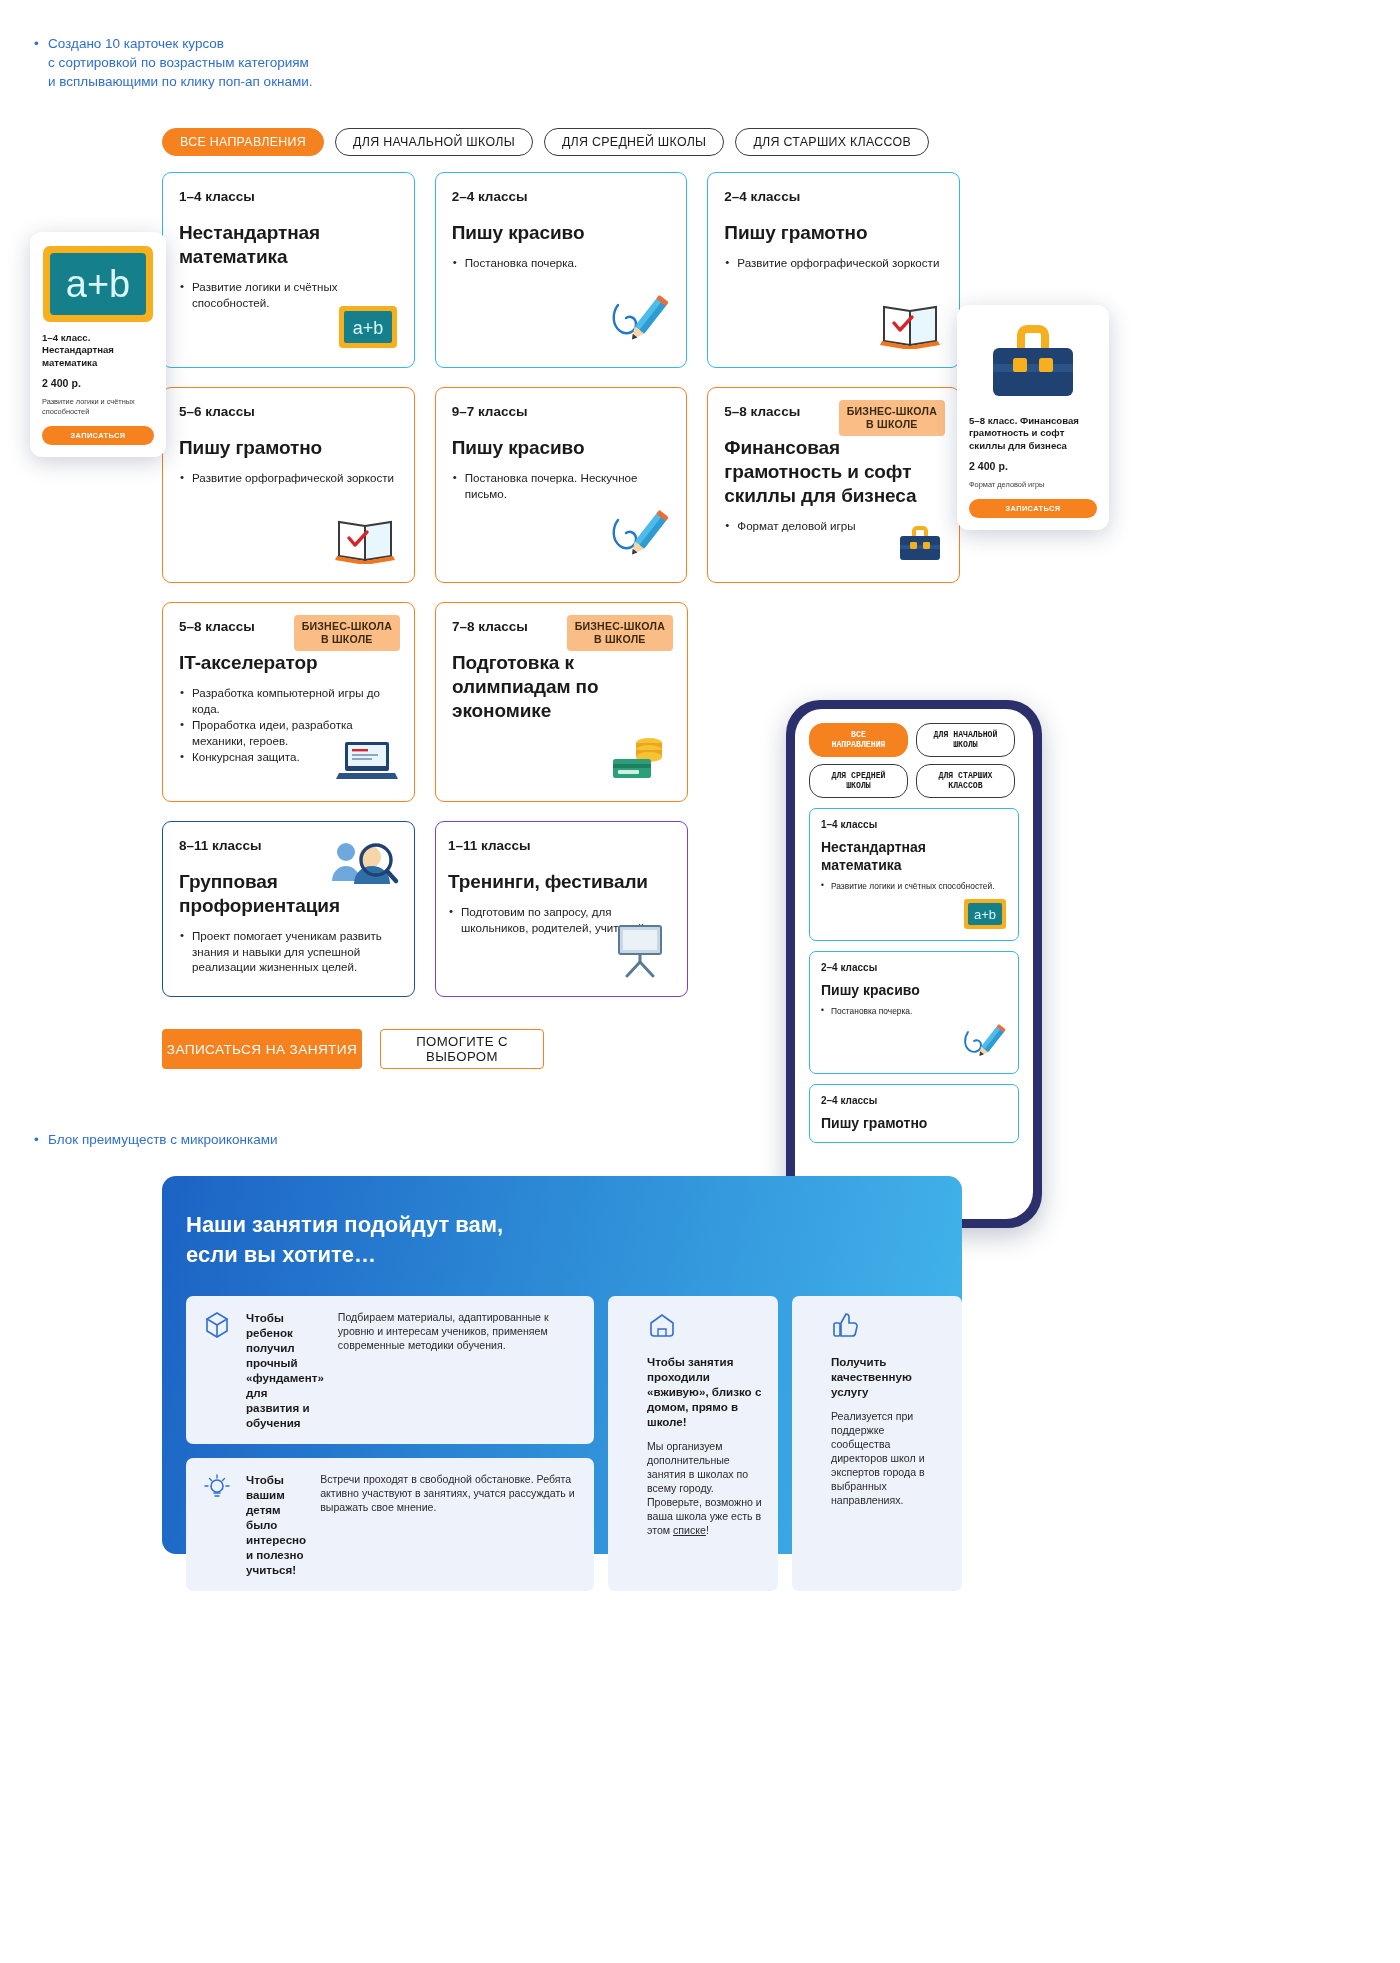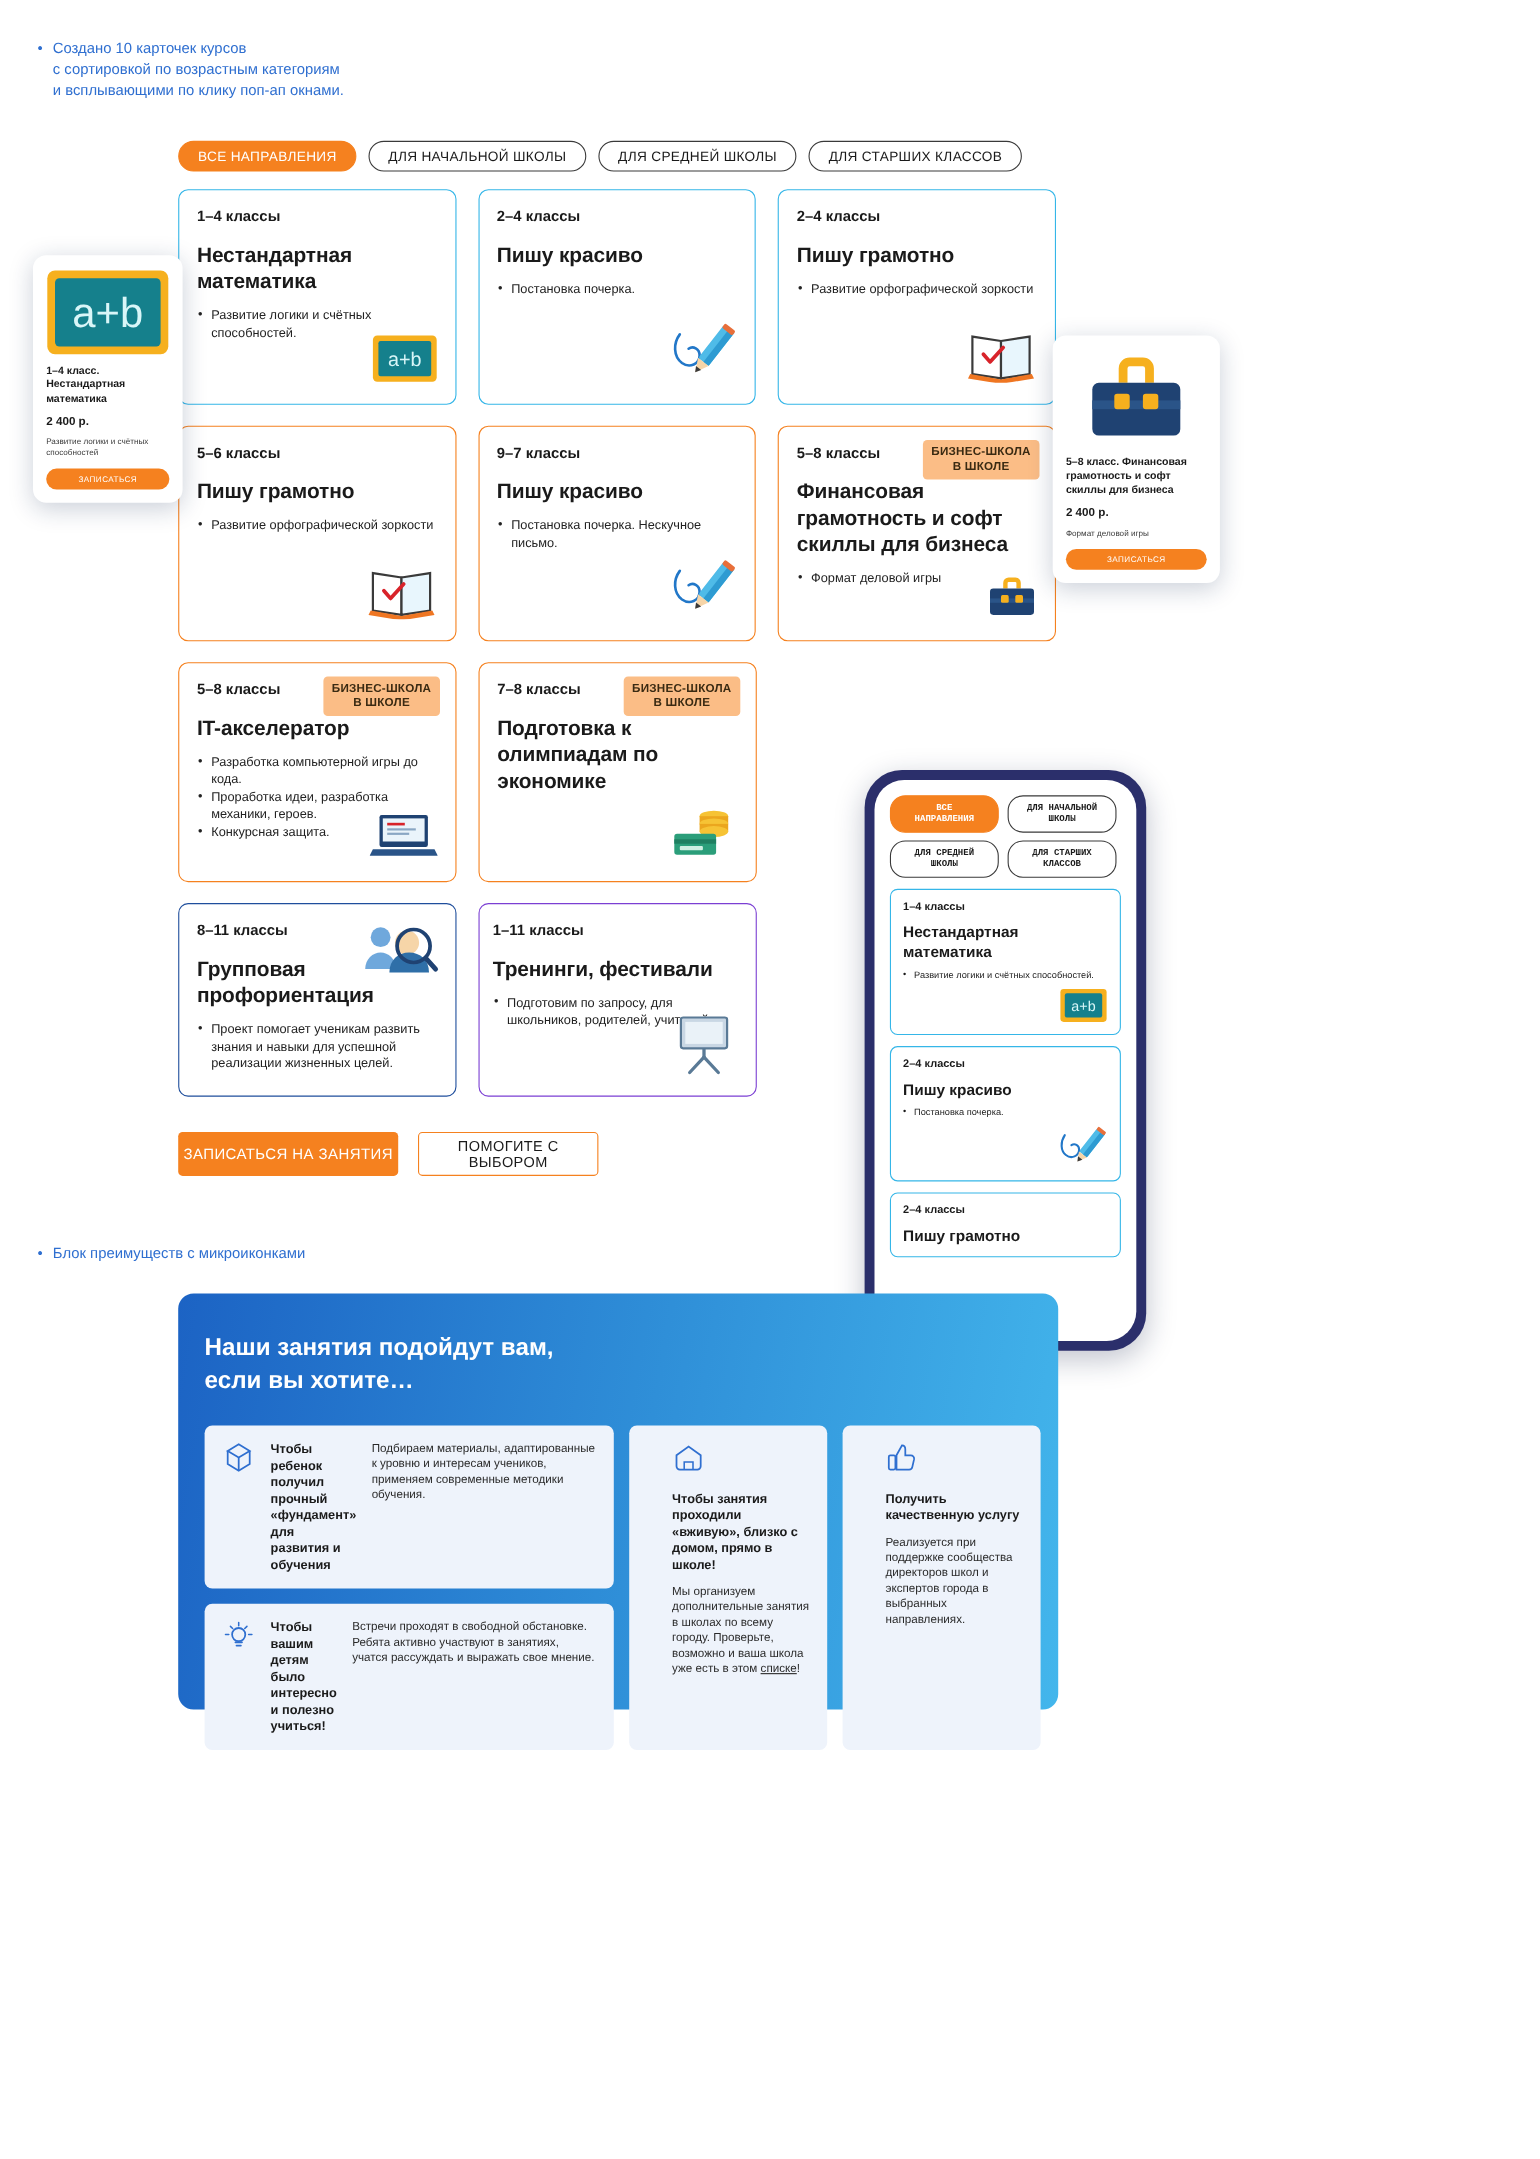--- a/index.html
+++ b/index.html
@@ -68,21 +68,21 @@
   }
   .popup-l { left: 30px; top: 232px; width: 136px; }
   .popup-r { left: 957px; top: 305px; width: 152px; }
   .pu-img { width: 100%; height: 80px; display: flex; align-items: center; justify-content: center; }
   .pu-img.big { height: 90px; }
   .pu-title { font-size: 9.6px; font-weight: bold; line-height: 12.4px; margin-top: 8px; }
   .pu-price { font-size: 10.6px; font-weight: bold; margin-top: 8px; }
   .pu-desc  { font-size: 7.4px; color: #3a3a3a; line-height: 10px; margin-top: 8px; }
   .pu-btn {
     margin-top: 9px; background: #F5811F; color: #fff; border: none; border-radius: 13px;
-    height: 19px; width: 100%; font-size: 7.4px; font-weight: normal; letter-spacing: .4px;
+    height: 19px; width: 100%; font-size: 7.4px; font-weight: bold; letter-spacing: .4px;
     font-family: inherit; display: flex; align-items: center; justify-content: center;
   }
 
   
   .phone {
     position: absolute; left: 786px; top: 700px; width: 256px; height: 528px;
     border-radius: 34px; background: #2b2f6b; padding: 9px;
     box-shadow: 0 8px 26px rgba(20,30,70,.26);
   }
   .phone-inner {
@@ -113,21 +113,21 @@
     background: linear-gradient(100deg, #1C63C4 0%, #2F8FD8 52%, #43B6EC 100%);
     padding: 34px 0 0 24px; color: #fff;
   }
   .bn-head { font-size: 22px; font-weight: bold; line-height: 30px; }
   .bn-cols { display: flex; gap: 14px; margin-top: 26px; }
   .bn-left { display: flex; flex-direction: column; gap: 14px; }
   .bn-box {
     background: #EEF3FB; color: #1a1a1a; border-radius: 7px; padding: 14px 16px;
     display: flex; gap: 14px;
   }
-  .bn-box.tall { width: 372px; min-height: 100px; }
+  .bn-box.tall { width: 408px; min-height: 100px; }
   .bn-box.col  { width: 180px; min-height: 214px; flex-direction: column; gap: 10px; padding-left: 39px; }
   .bn-ic { flex: 0 0 auto; }
   .bn-strong { font-size: 11.6px; font-weight: bold; line-height: 15px; width: 128px; }
   .bn-text { font-size: 10.6px; line-height: 14px; color: #2a2a2a; }
   .bn-text.col { width: 100%; }
   .bn-strong.col { width: 100%; }
   .bn-text u { text-decoration: underline; }
 </style>
 </head>
 <body>

